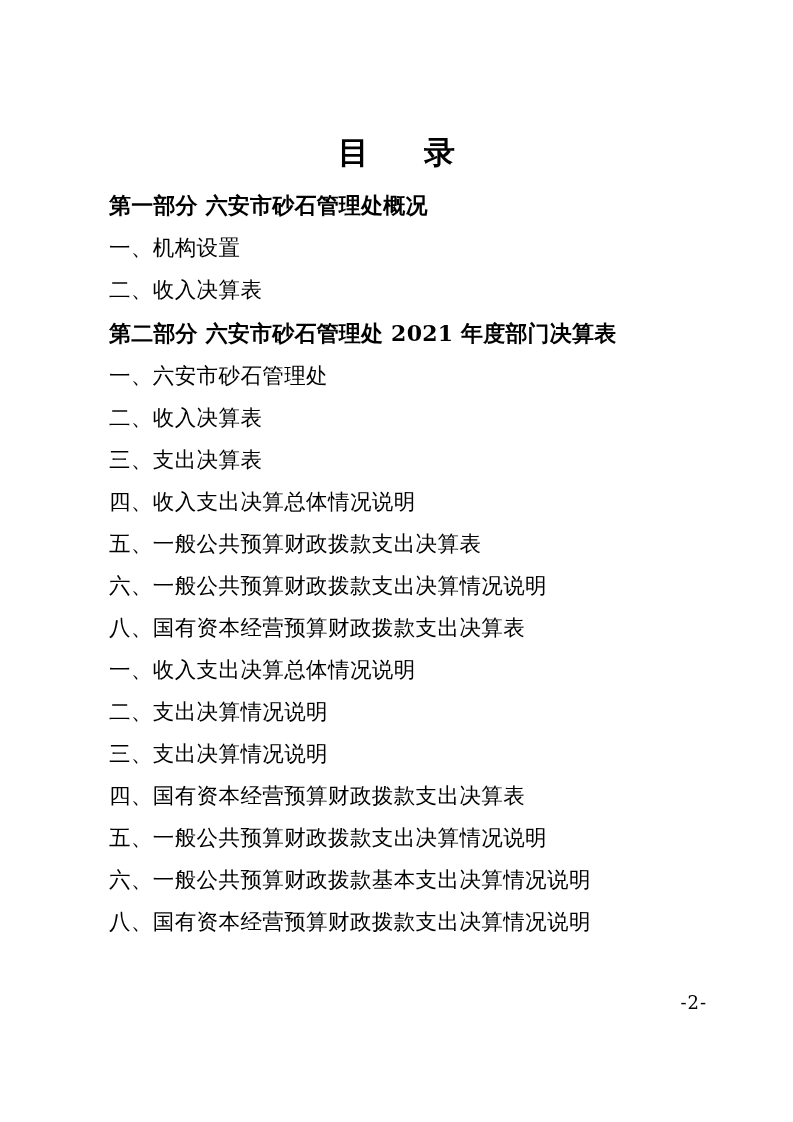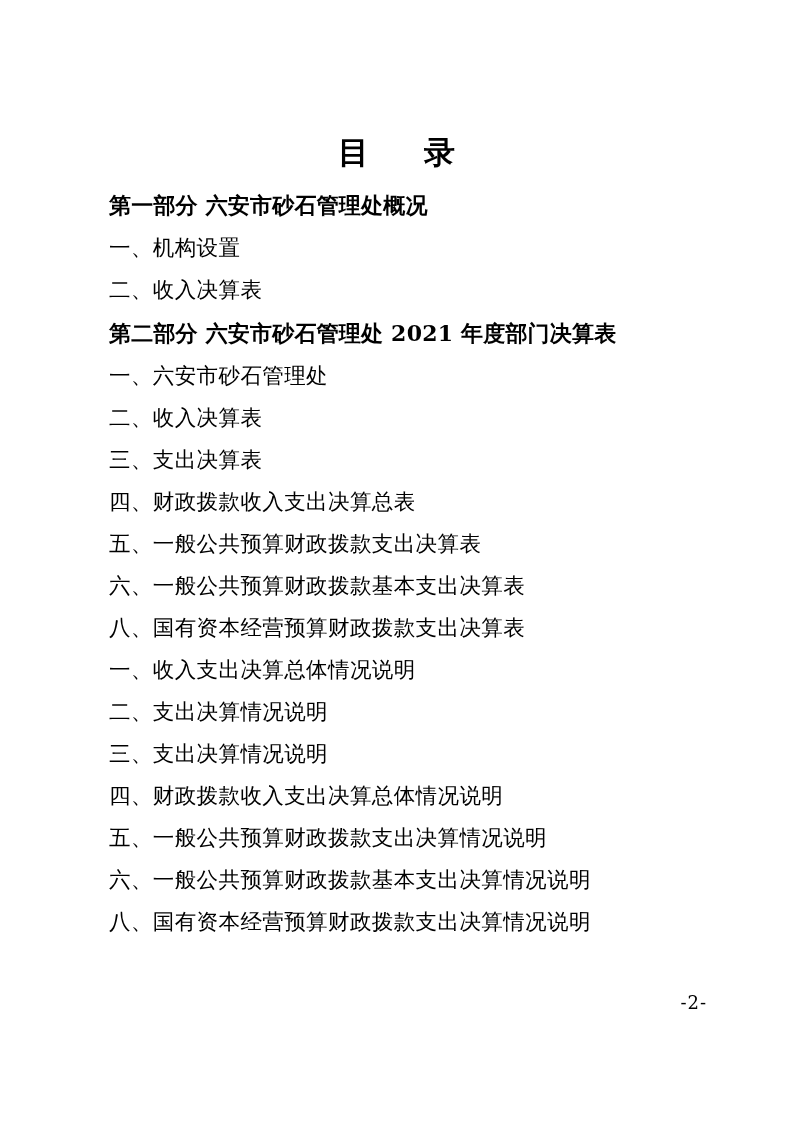--- a/index.html
+++ b/index.html
@@ -77,28 +77,28 @@
   <h1 class="doc-title">目　录</h1>
 
   <ul class="toc">
     <li class="toc-entry part first-part">第一部分  六安市砂石管理处概况</li>
     <li class="toc-entry item">一、机构设置</li>
     <li class="toc-entry item">二、收入决算表</li>
     <li class="toc-entry part">第二部分  六安市砂石管理处 2021 年度部门决算表</li>
     <li class="toc-entry item">一、六安市砂石管理处</li>
     <li class="toc-entry item">二、收入决算表</li>
     <li class="toc-entry item">三、支出决算表</li>
-    <li class="toc-entry item">四、财政拨款收入支出决算总表</li>
+    <li class="toc-entry item">四、收入支出决算总体情况说明</li>
     <li class="toc-entry item">五、一般公共预算财政拨款支出决算表</li>
-    <li class="toc-entry item">六、一般公共预算财政拨款基本支出决算表</li>
+    <li class="toc-entry item">六、一般公共预算财政拨款支出决算情况说明</li>
     <li class="toc-entry item">八、国有资本经营预算财政拨款支出决算表</li>
     <li class="toc-entry item">一、收入支出决算总体情况说明</li>
     <li class="toc-entry item">二、支出决算情况说明</li>
     <li class="toc-entry item">三、支出决算情况说明</li>
-    <li class="toc-entry item">四、财政拨款收入支出决算总体情况说明</li>
+    <li class="toc-entry item">四、国有资本经营预算财政拨款支出决算表</li>
     <li class="toc-entry item">五、一般公共预算财政拨款支出决算情况说明</li>
     <li class="toc-entry item">六、一般公共预算财政拨款基本支出决算情况说明</li>
     <li class="toc-entry item">八、国有资本经营预算财政拨款支出决算情况说明</li>
   </ul>
 
   <div class="page-number">-2-</div>
 
 </div>
 
 </body></html>

